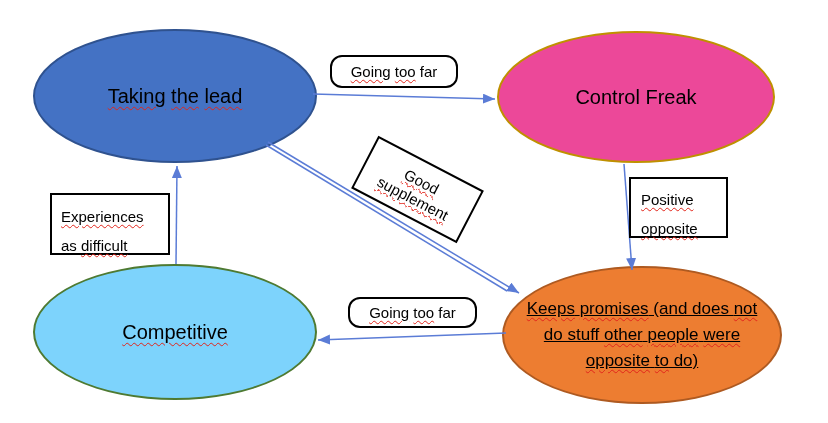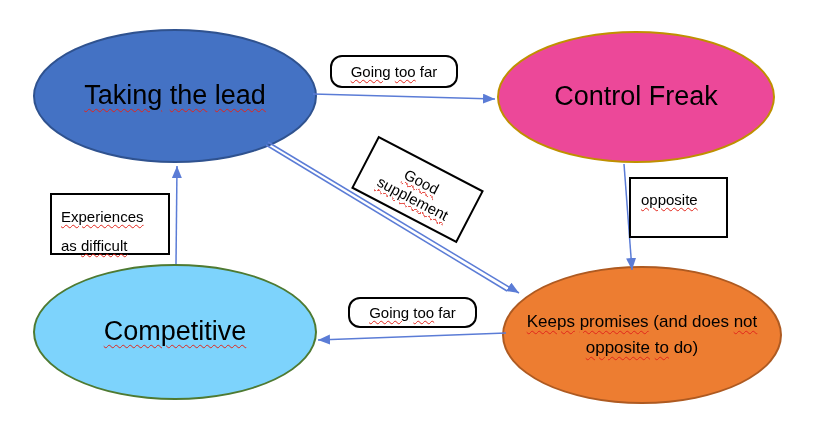--- a/index.html
+++ b/index.html
@@ -5,22 +5,22 @@
   html,body{margin:0;padding:0;background:#fff;}
   .canvas{
     position:relative;width:828px;height:423px;background:#FFFFFF;overflow:hidden;
     font-family:"Liberation Sans",sans-serif;color:#000;
   }
   
   .node{
     position:absolute;border-radius:50%;display:flex;align-items:center;justify-content:center;
     text-align:center;z-index:1;box-sizing:border-box;
   }
-  .node .node-label{white-space:nowrap;font-size:27px;line-height:1.1;}
-  .node .node-label.multi{white-space:normal;font-size:17px;line-height:26px;}
+  .node .node-label{white-space:nowrap;font-size:20px;line-height:1.1;}
+  .node .node-label.multi{white-space:normal;font-size:17px;line-height:26px;text-decoration:underline;}
   .node .node-label.multi div{white-space:nowrap;}
   .ell-blue  {left:33px; top:29px; width:284px;height:134px;background:#4472C4;border:2px solid #2F528F;}
   .ell-gold  {left:497px;top:31px; width:278px;height:132px;background:#ec4899;border:2px solid #BF9000;}
   .ell-green {left:33px; top:264px;width:284px;height:136px;background:#7dd3fc;border:2px solid #4E7A32;}
   .ell-orange{left:502px;top:266px;width:280px;height:138px;background:#ED7D31;border:2px solid #AE5A21;}
   
   .arrows{position:absolute;left:0;top:0;z-index:2;}
   .arrows line{stroke:#5B7CD6;stroke-width:1.5px;}
   .arrows .head{fill:#5B7CD6;stroke:none;}
   
@@ -70,34 +70,36 @@
     <div class="node-label"><span>Control Freak</span></div>
   </div>
 
   <div class="node ell-green">
     <div class="node-label"><span class="sp">Competitive</span></div>
   </div>
 
   <div class="node ell-orange">
     <div class="node-label multi">
       <div><span class="sp">Keeps</span><span> </span><span class="sp">promises</span><span> (and does </span><span class="sp">not</span></div>
+      <div><span>do stuff </span><span class="sp">other</span><span> </span><span class="sp">people</span><span> </span><span class="sp">were</span></div>
       <div><span class="sp">opposite</span><span> </span><span class="sp">to</span><span> do)</span></div>
     </div>
   </div>
 
   <div class="lbl center" id="lbl-gtf-top">
     <span class="ln"><span class="sp">Going</span><span> </span><span class="sp">too</span><span> far</span></span>
   </div>
 
   <div class="lbl" id="lbl-good">
     <span class="ln"><span class="sp">Good</span></span>
     <span class="ln"><span class="sp">supplement</span></span>
   </div>
 
   <div class="lbl" id="lbl-pos">
+    <div class="ln"><span class="sp">Positive</span></div>
     <div class="ln"><span class="sp">opposite</span></div>
   </div>
 
   <div class="lbl" id="lbl-exp">
     <div class="ln"><span class="sp">Experiences</span></div>
     <div class="ln"><span>as </span><span class="sp">difficult</span></div>
   </div>
 
   <div class="lbl center" id="lbl-gtf-bot">
     <span class="ln"><span class="sp">Going</span><span> </span><span class="sp">too</span><span> far</span></span>

